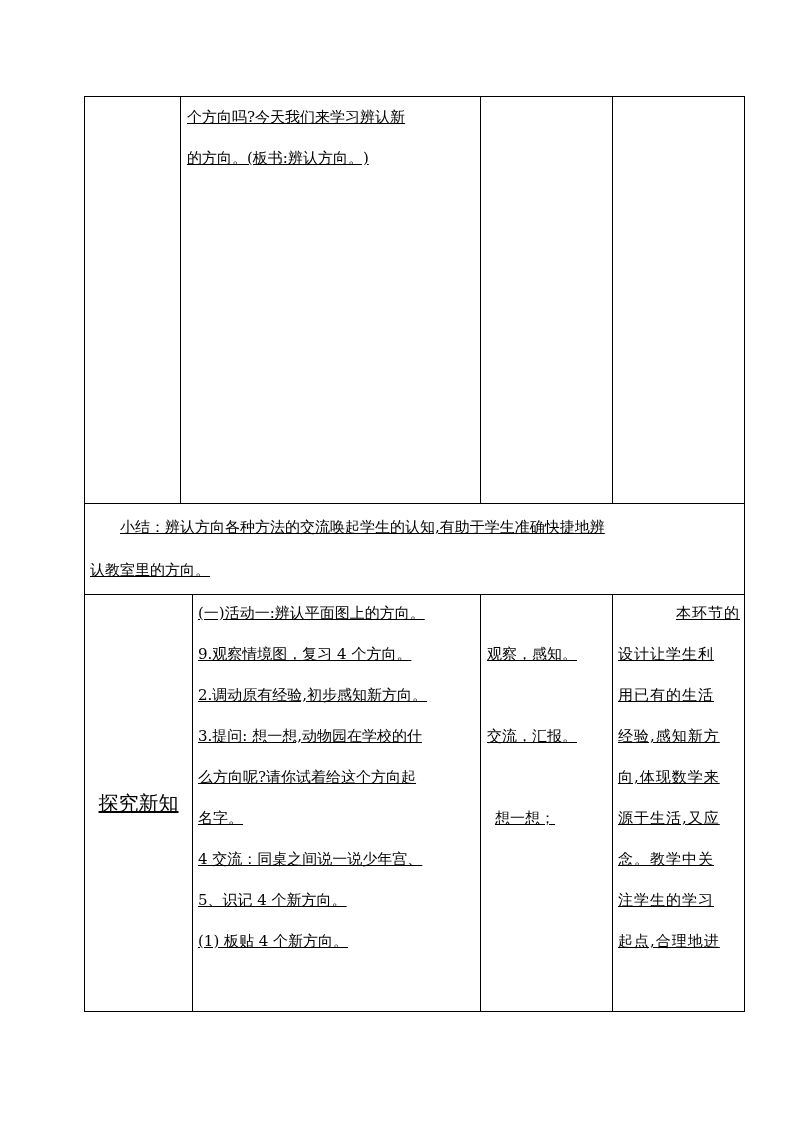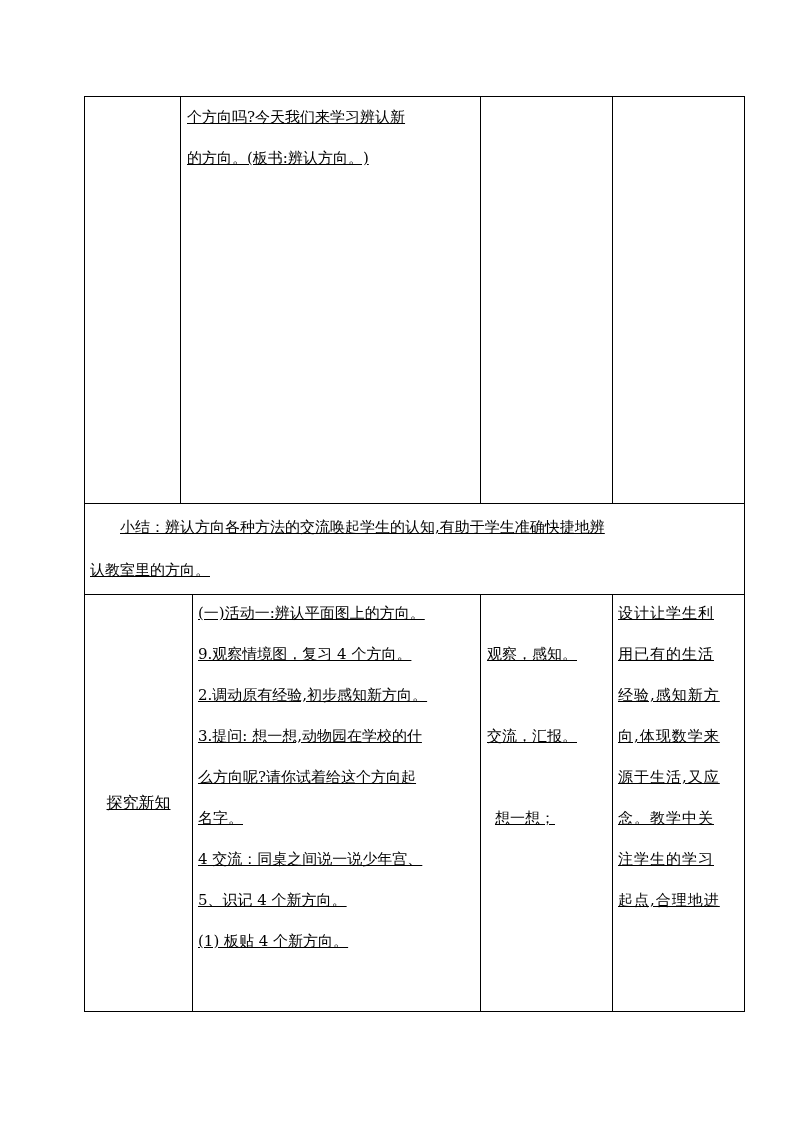--- a/index.html
+++ b/index.html
@@ -34,21 +34,21 @@
 <div class="cell" style="left:187px; top:97px; width:290px;">
   <p>个方向吗?今天我们来学习辨认新</p>
   <p>的方向。(板书:辨认方向。)</p>
 </div>
 
 <div class="cell" style="left:90px; top:506px; width:650px; line-height:43px;">
   <p style="text-indent:30px;">小结：辨认方向各种方法的交流唤起学生的认知,有助于学生准确快捷地辨</p>
   <p>认教室里的方向。</p>
 </div>
 
-<div class="cell center" style="left:85px; top:595px; width:107px; height:416px; font-size:16px; line-height:20px;">
+<div class="cell center" style="left:85px; top:595px; width:107px; height:416px; font-size:20px; line-height:20px;">
   <span>探究新知</span>
 </div>
 
 <div class="cell" style="left:198px; top:593px; width:280px;">
   <p>(一)活动一:辨认平面图上的方向。</p>
   <p>9.观察情境图，复习 4 个方向。</p>
   <p>2.调动原有经验,初步感知新方向。</p>
   <p>3.提问: 想一想,动物园在学校的什</p>
   <p>么方向呢?请你试着给这个方向起</p>
   <p>名字。</p>
@@ -60,20 +60,21 @@
 <div class="cell" style="left:487px; top:593px; width:122px;">
   <p style="height:41px;"></p>
   <p style="height:41px;">观察，感知。</p>
   <p style="height:41px;"></p>
   <p style="height:41px;">交流，汇报。</p>
   <p style="height:41px;"></p>
   <p style="height:41px;margin-left:8px;">想一想；</p>
 </div>
 
 <div class="cell" style="left:618px; top:593px; width:122px; letter-spacing:1px;">
+  <p style="text-align:right;">本环节的</p>
   <p>设计让学生利</p>
   <p>用已有的生活</p>
   <p>经验,感知新方</p>
   <p>向,体现数学来</p>
   <p>源于生活,又应</p>
   <p>念。教学中关</p>
   <p>注学生的学习</p>
   <p>起点,合理地进</p>
 </div>
 

